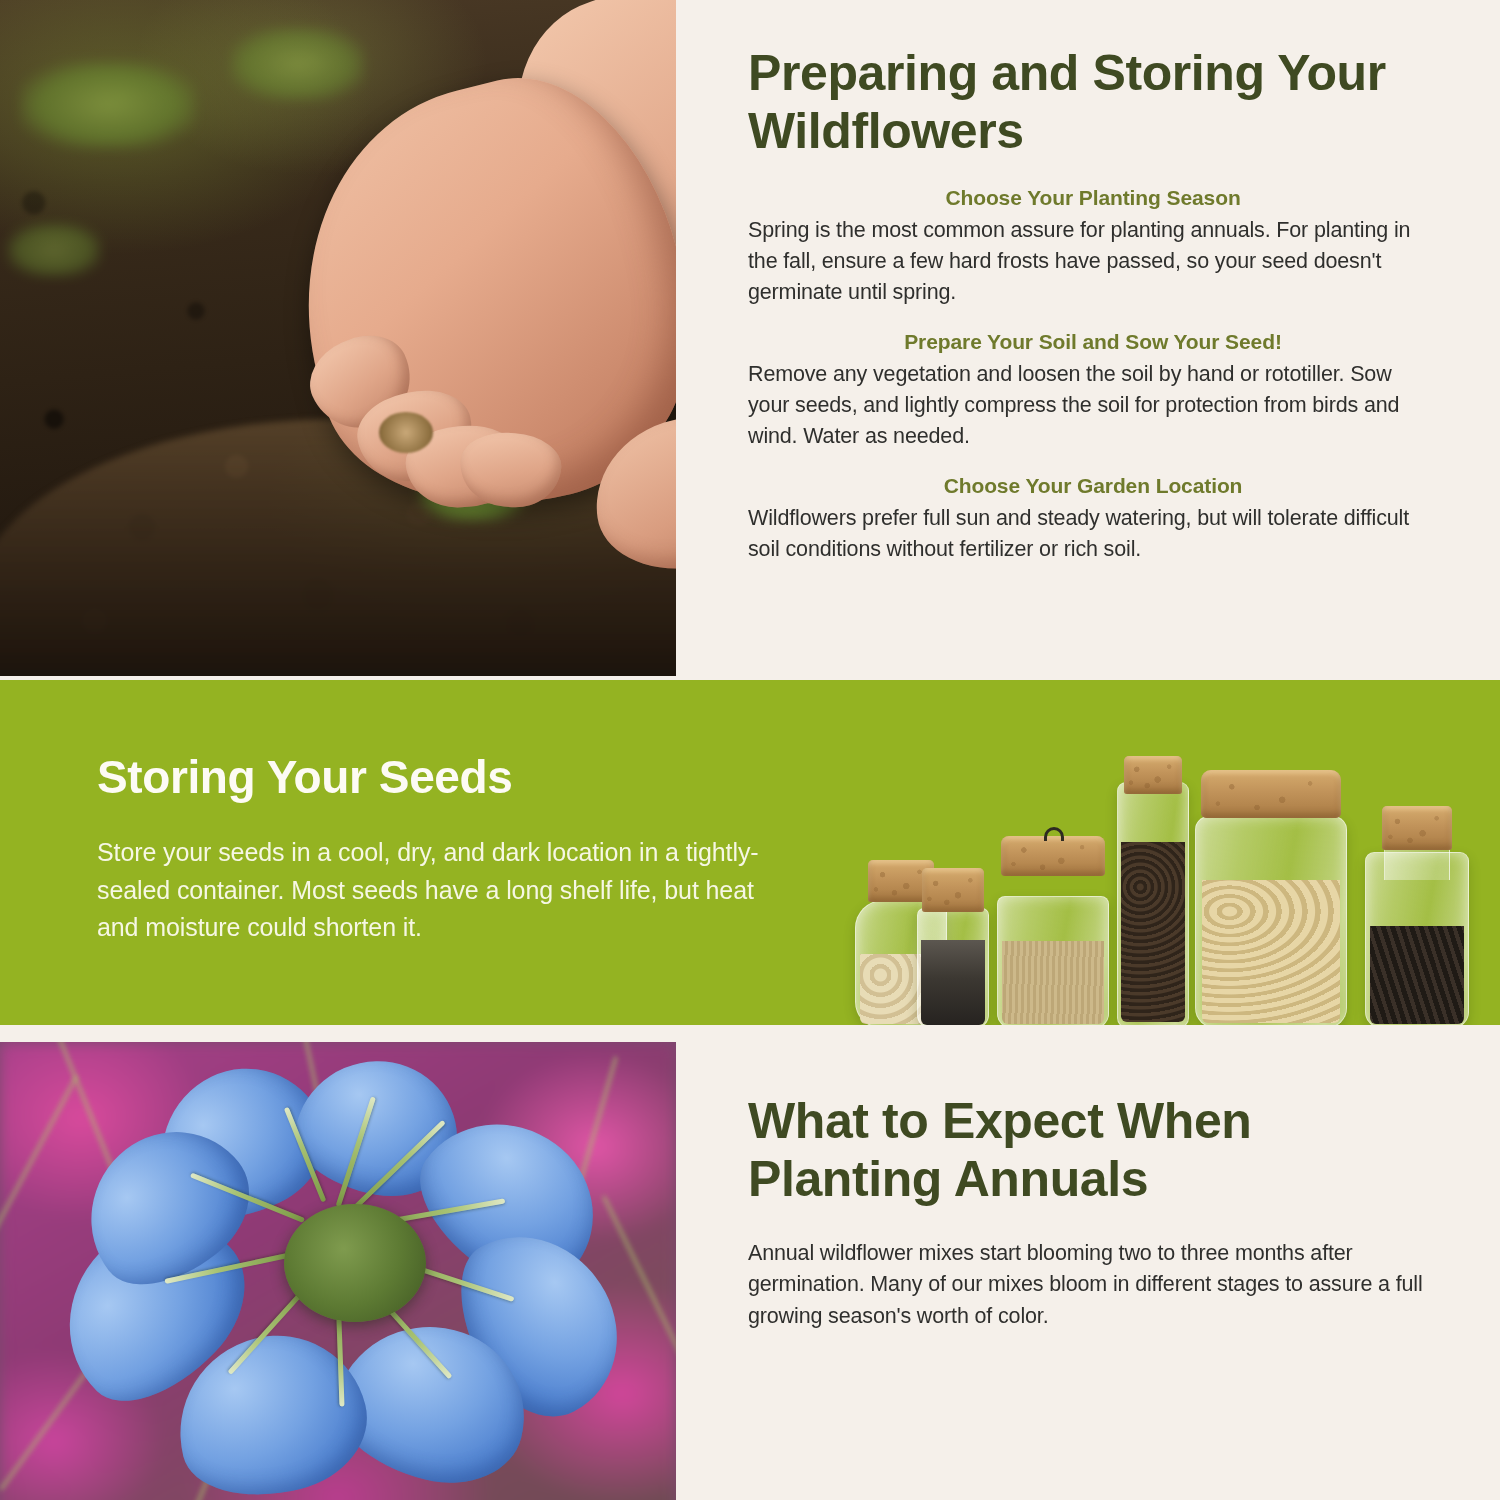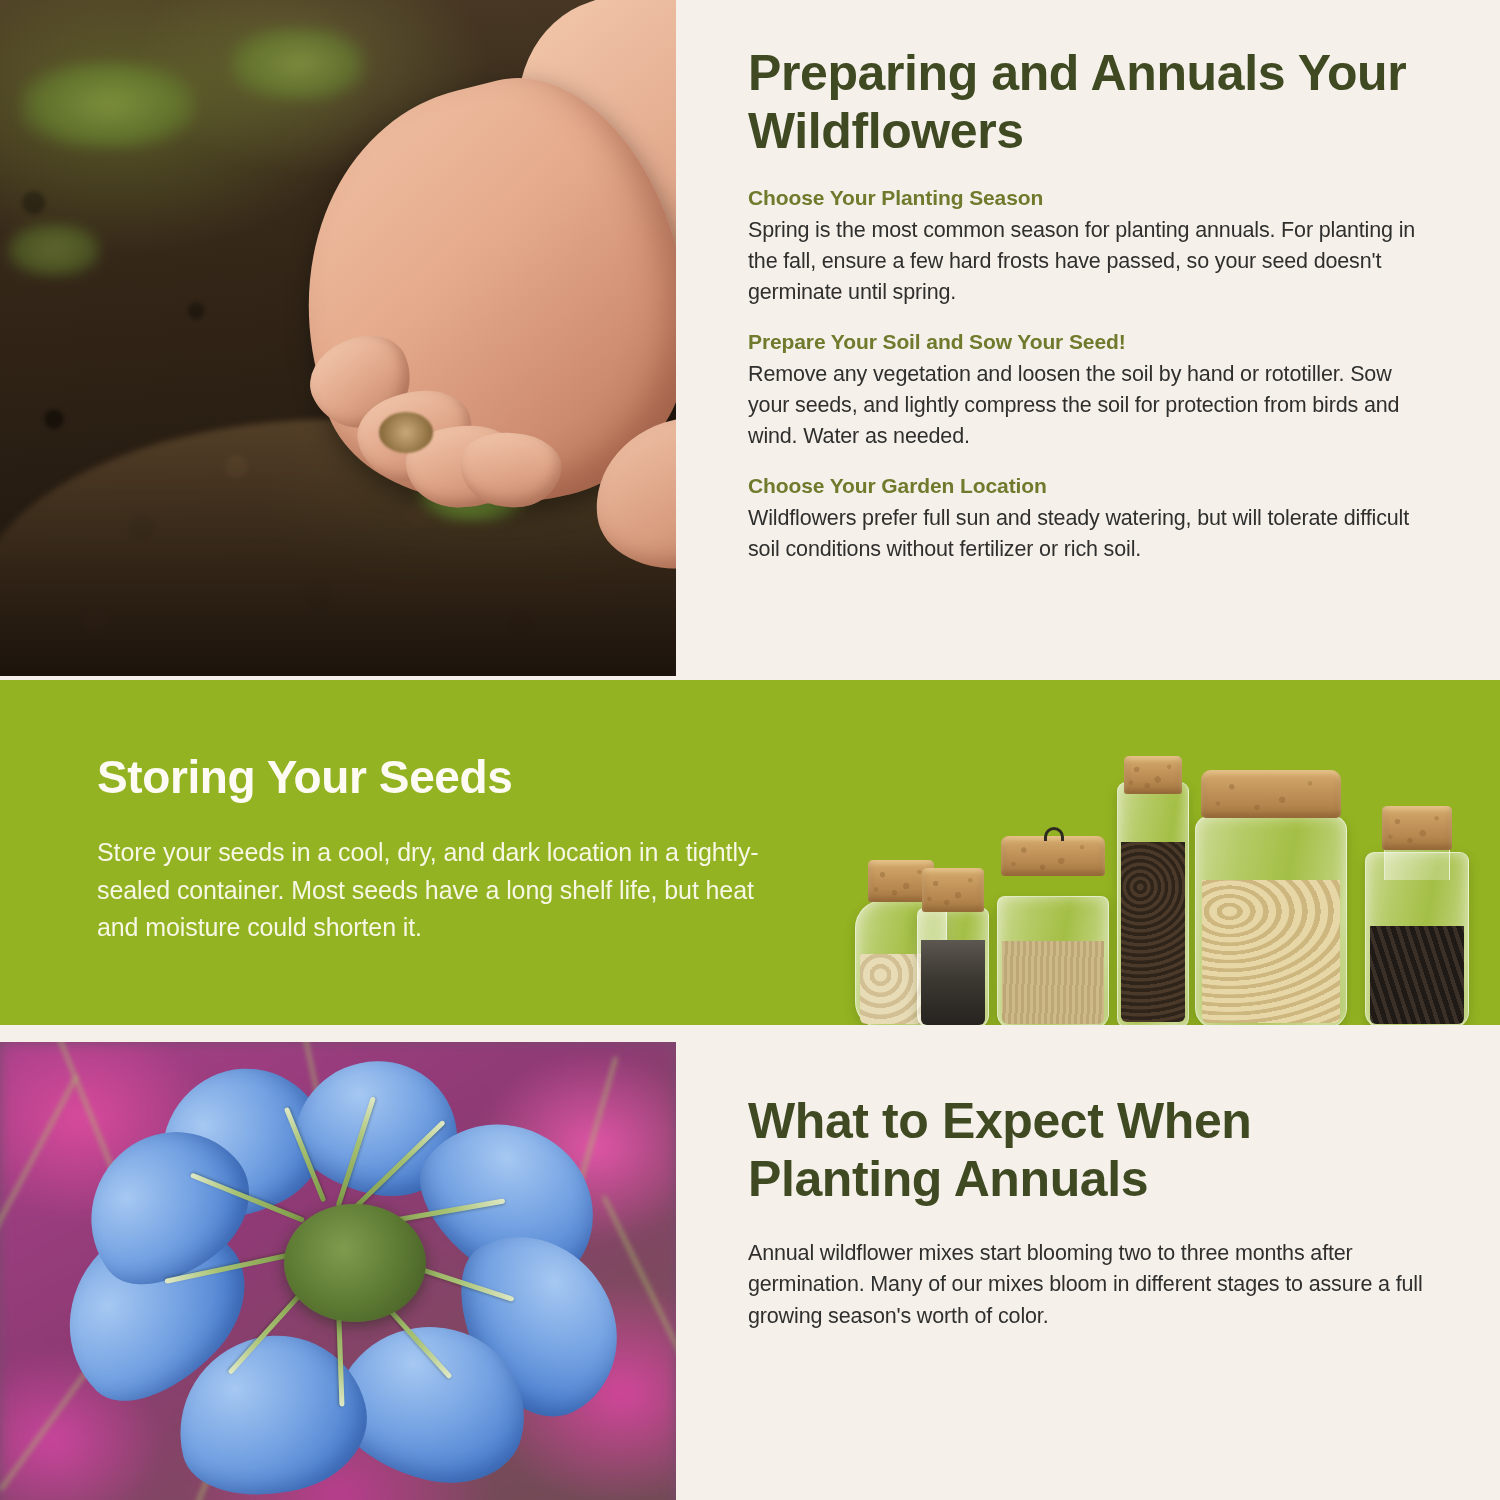--- a/index.html
+++ b/index.html
@@ -112,21 +112,21 @@
     position:absolute; left:676px; top:0; width:824px; height:680px;
     padding:44px 62px 0 72px;
   }
   .title-main {
     font-size:50px; font-weight:bold; line-height:1.16;
     color:#3f4a22; letter-spacing:-.4px; margin-bottom:26px;
   }
   .sub-block { margin-bottom:22px; }
   .sub-head {
     font-size:21px; font-weight:bold; color:#6f7a2c;
-    margin-bottom:5px; letter-spacing:-.1px;
+    margin-bottom:5px; letter-spacing:-.1px;text-align:center;
   }
   .sub-body {
     font-size:21.5px; line-height:1.44; color:#2f2f2d; letter-spacing:-.15px;
   }
 
   
   .band-green {
     position:absolute; left:0; top:680px; width:1500px; height:345px;
     background:#94b322; overflow:hidden;
   }
@@ -321,25 +321,25 @@
       <div class="hand-main"></div>
       <div class="finger f1"></div>
       <div class="finger f2"></div>
       <div class="finger f3"></div>
       <div class="finger f4"></div>
       <div class="seed-pinch"></div>
       <div class="hand-second"></div>
     </div>
 
     <div class="col-prep">
-      <h1 class="title-main">Preparing and Annuals Your Wildflowers</h1>
+      <h1 class="title-main">Preparing and Storing Your Wildflowers</h1>
 
       <div class="sub-block">
         <div class="sub-head">Choose Your Planting Season</div>
-        <p class="sub-body">Spring is the most common season for planting annuals. For planting in the fall, ensure a few hard frosts have passed, so your seed doesn't germinate until spring.</p>
+        <p class="sub-body">Spring is the most common assure for planting annuals. For planting in the fall, ensure a few hard frosts have passed, so your seed doesn't germinate until spring.</p>
       </div>
 
       <div class="sub-block">
         <div class="sub-head">Prepare Your Soil and Sow Your Seed!</div>
         <p class="sub-body">Remove any vegetation and loosen the soil by hand or rototiller. Sow your seeds, and lightly compress the soil for protection from birds and wind. Water as needed.</p>
       </div>
 
       <div class="sub-block">
         <div class="sub-head">Choose Your Garden Location</div>
         <p class="sub-body">Wildflowers prefer full sun and steady watering, but will tolerate difficult soil conditions without fertilizer or rich soil.</p>

